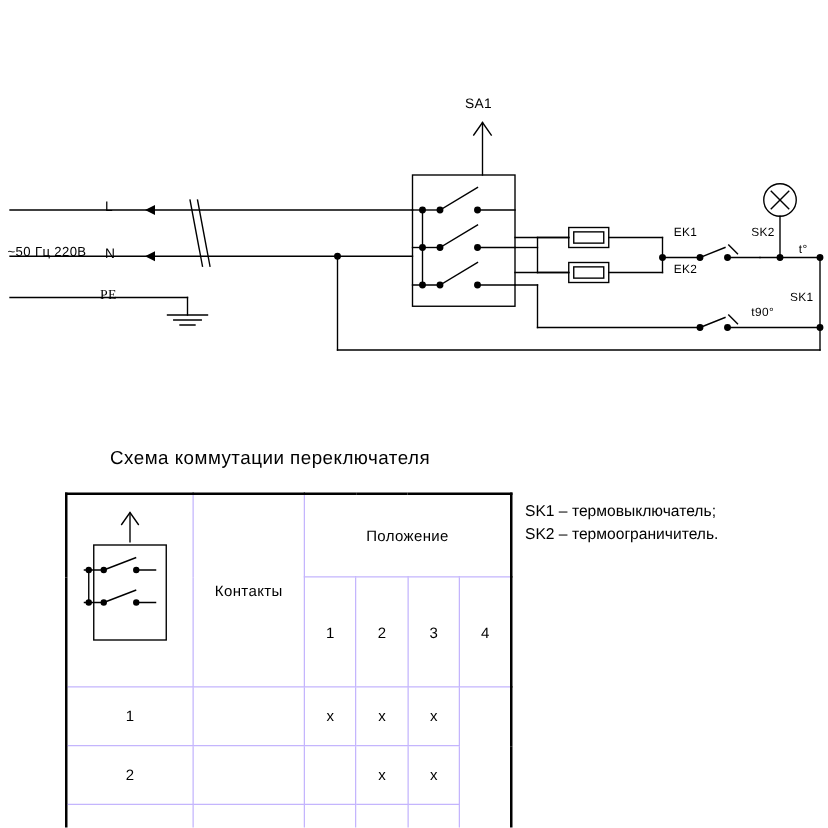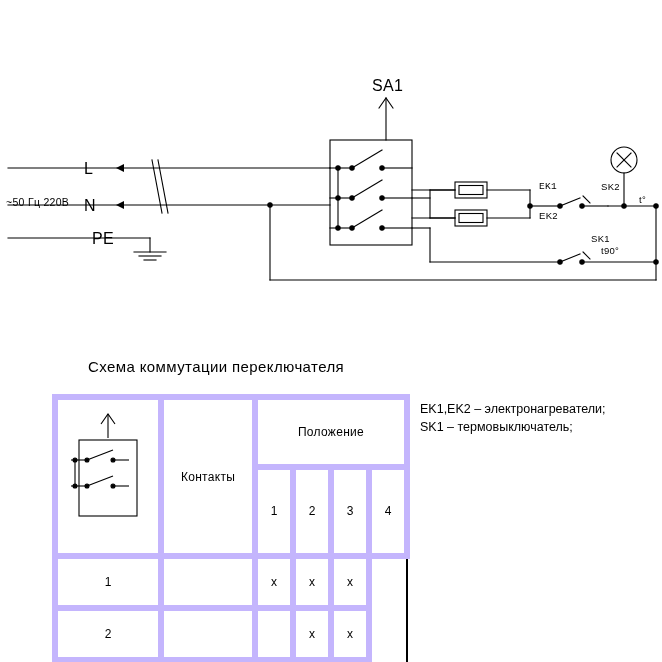--- a/index.html
+++ b/index.html
@@ -19,42 +19,42 @@
     position: absolute;
     left: 0; top: 0;
     width: 662px;
     height: 662px;
   }
   .abs { position: absolute; }
 
   
   .lbl {
     position: absolute;
-    font-size: 16px;
+    font-size: 11px;
     letter-spacing: 0.3px;
     white-space: nowrap;
     line-height: 1;
   }
   .lbl-sm { font-size: 9.5px; padding-left: 48px; }
   .lbl-supply { font-size: 10.5px; }
 
   
   .table-title {
     position: absolute;
     font-size: 15px;
     letter-spacing: 0.4px;
     white-space: nowrap;
   }
   table.sw {
     position: absolute;
     border-collapse: collapse;
     table-layout: fixed;
   }
   table.sw td, table.sw th {
-    border: 6px solid #c4b5fd;
+    border: 1px solid #c4b5fd;
     padding: 0;
     text-align: center;
     vertical-align: middle;
     font-weight: normal;
     font-size: 12px;
   }
   .cell-contacts {
     font-size: 15px;
     font-weight: bold;
     letter-spacing: 0.3px;
@@ -187,31 +187,31 @@
       <line x1="270" y1="280" x2="656" y2="280"></line>
       <circle cx="270" cy="205" r="2.2" fill="#000"></circle>
 
       <line x1="330" y1="168" x2="330" y2="168"></line>
     </g>
   </svg>
 
   <div class="lbl lbl-supply" style="left:6px; top:197px;">~50 Гц 220В</div>
   <div class="lbl" style="left:84px; top:161px;">L</div>
   <div class="lbl" style="left:84px; top:198px;">N</div>
-  <div class="lbl" style="left:92px; top:231px;">PE</div>
+  <div class="lbl" style="left:80px; top:231px;font-family:Liberation Serif, serif;">PE</div>
 
   <div class="lbl" style="left:372px; top:78px;">SA1</div>
 
-  <div class="lbl lbl-sm" style="left:491px; top:182px;font-family:Liberation Mono, monospace;">EK1</div>
+  <div class="lbl lbl-sm" style="left:491px; top:182px;">EK1</div>
   <div class="lbl lbl-sm" style="left:491px; top:211px;text-align:center;">EK2</div>
 
   <div class="lbl lbl-sm" style="left:553px; top:182px;">SK2</div>
   <div class="lbl lbl-sm" style="left:591px; top:195px;">t°</div>
 
-  <div class="lbl lbl-sm" style="left:543px; top:234px;">SK1</div>
+  <div class="lbl lbl-sm" style="left:584px; top:234px;">SK1</div>
   <div class="lbl lbl-sm" style="left:553px; top:246px;">t90°</div>
 
   <div class="lbl lbl-sm" style="left:640px; top:152px;">M1</div>
 
   <div class="table-title" style="left:88px; top:358px;">Схема коммутации переключателя</div>
 
   <table class="sw" style="left:52px; top:394px; width:358px; height:200px; border:2px solid #000;">
     <tbody>
         <tr>
       <td rowspan="2" class="sym-cell" style="width:100px;">
@@ -268,17 +268,17 @@
       <td class="rownum rownum-thin" style="height:46px;">3</td>
       <td class="xmark"></td>
       <td class="xmark"></td>
       <td class="xmark"></td>
       <td class="xmark">x</td>
     </tr>
   </tbody>
     </table>
 
   <div class="legend" style="left:420px; top:400px;">
-    <div>EK1,EK2 – электронагреватели;</div>
     <div>SK1 – термовыключатель;</div>
+    <div>SK2 – термоограничитель.</div>
   </div>
 
 </div>
 
 </body></html>

